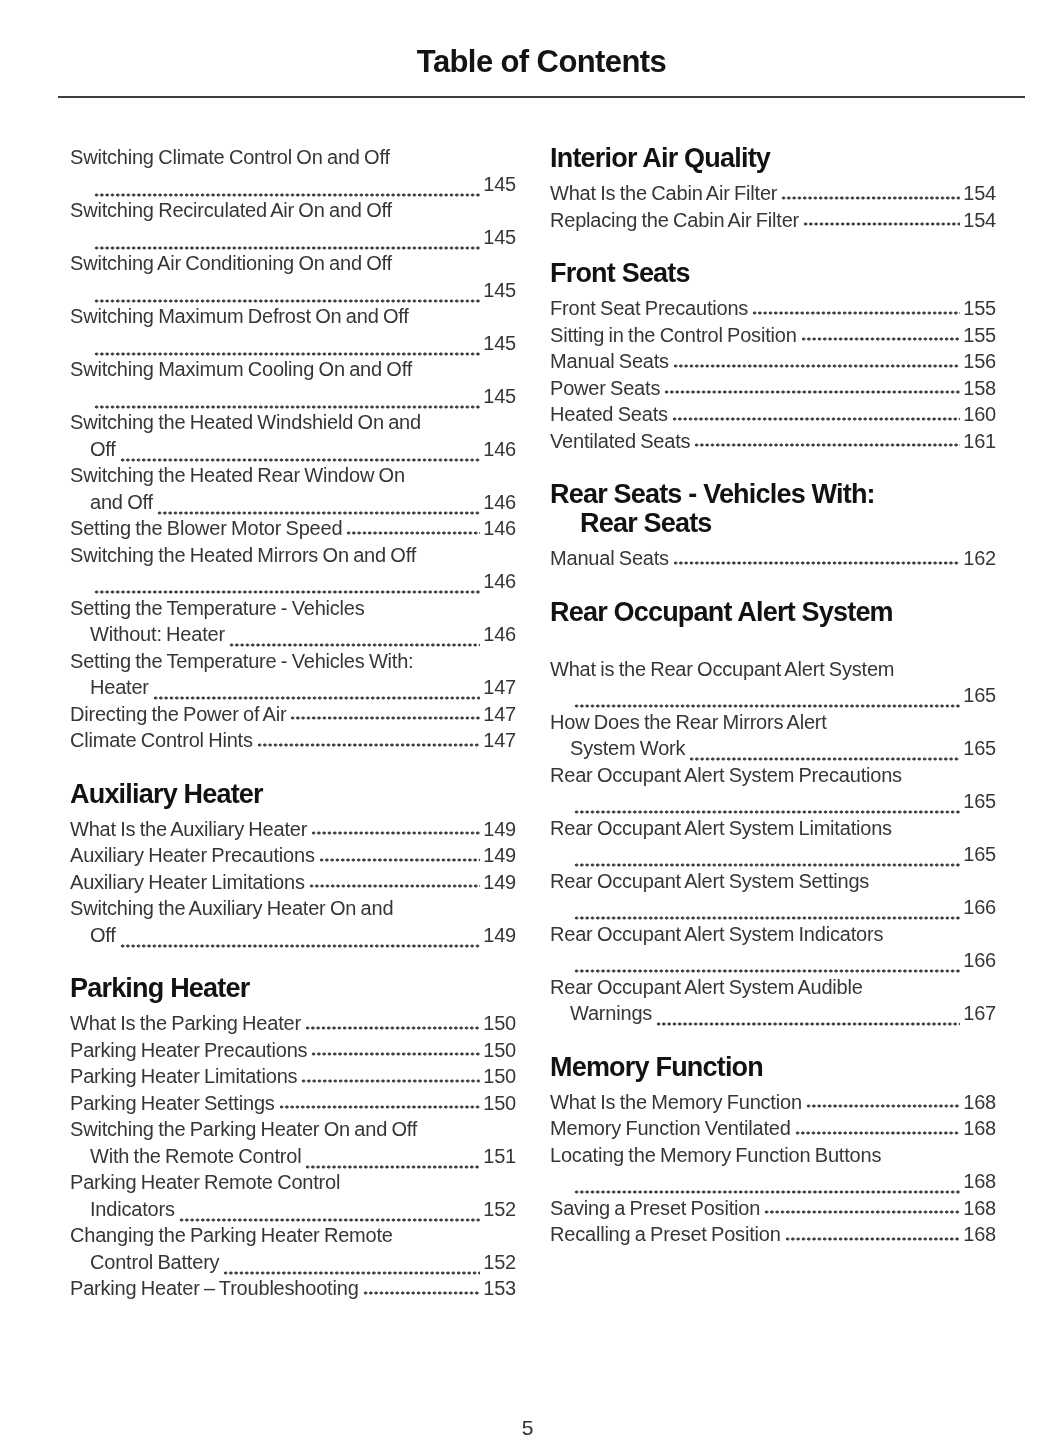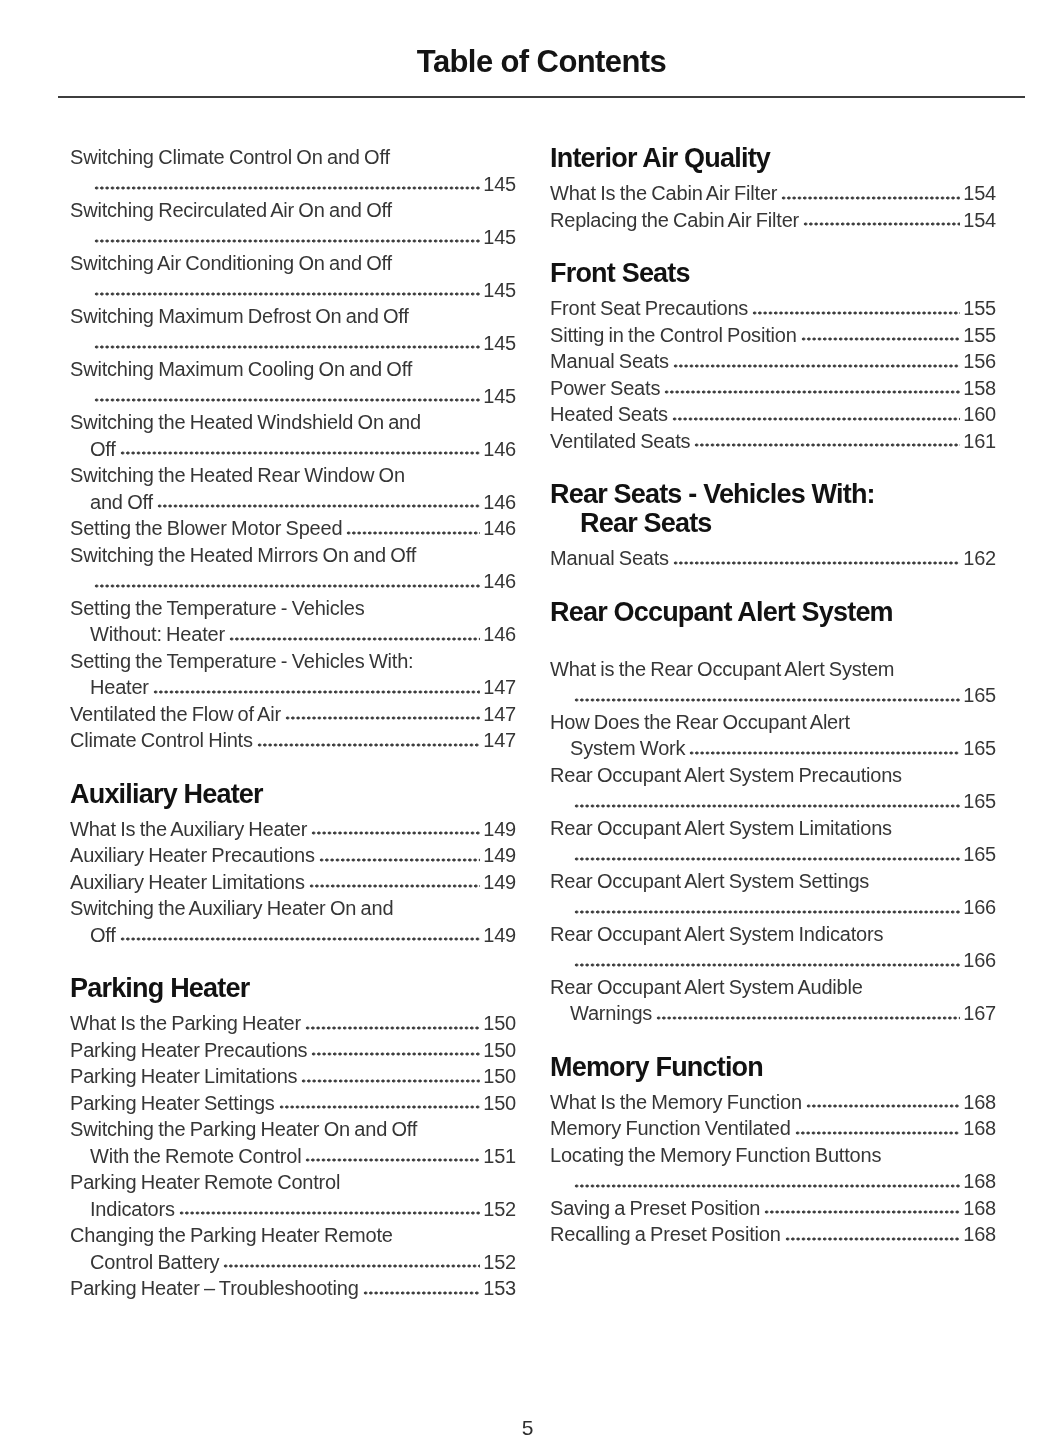--- a/index.html
+++ b/index.html
@@ -32,21 +32,21 @@
   .columns {
     display: flex;
     gap: 34px;
     margin: 46px 42px 0 70px;
   }
   .col { width: 446px; flex: 0 0 446px; }
 
   .entry { font-size: 20px; letter-spacing: -0.2px; word-spacing: -1px; }
   .line { line-height: 26.5px; white-space: nowrap; }
   .line.last { display: flex; align-items: baseline; white-space: nowrap; }
-  .line.indent { padding-left: 20px; }
+  .line.indent { padding-left: 20px; align-items: flex-end; }
 
   .dots { flex: 1 1 auto; height: 0; position: relative; margin: 0 3px 0 4px; min-width: 20px; }
   .dots::after {
     content: "";
     position: absolute; left: 0; right: 0;
     top: -5.5px; height: 6px;
     background-image: radial-gradient(circle at 2.6px 3px, #3c3c3c 1.35px, transparent 1.75px);
     background-size: 5.3px 6px;
     background-repeat: repeat-x;
   }
@@ -162,21 +162,21 @@
         <div class="entry">
           <div class="line">Setting the Temperature - Vehicles With:</div>
           <div class="line last indent">
             <span class="txt">Heater</span>
             <span class="dots"></span>
             <span class="pg">147</span>
           </div>
         </div>
         <div class="entry">
           <div class="line last">
-            <span class="txt">Ventilated the Flow of Air</span>
+            <span class="txt">Directing the Power of Air</span>
             <span class="dots"></span>
             <span class="pg">147</span>
           </div>
         </div>
         <div class="entry">
           <div class="line last">
             <span class="txt">Climate Control Hints</span>
             <span class="dots"></span>
             <span class="pg">147</span>
           </div>
@@ -355,21 +355,21 @@
         </h2>
         <div class="entry">
           <div class="line">What is the Rear Occupant Alert System</div>
           <div class="line last indent">
             <span class="txt"></span>
             <span class="dots"></span>
             <span class="pg">165</span>
           </div>
         </div>
         <div class="entry">
-          <div class="line">How Does the Rear Occupant Alert</div>
+          <div class="line">How Does the Rear Mirrors Alert</div>
           <div class="line last indent">
             <span class="txt">System Work</span>
             <span class="dots"></span>
             <span class="pg">165</span>
           </div>
         </div>
         <div class="entry">
           <div class="line">Rear Occupant Alert System Precautions</div>
           <div class="line last indent">
             <span class="txt"></span>

